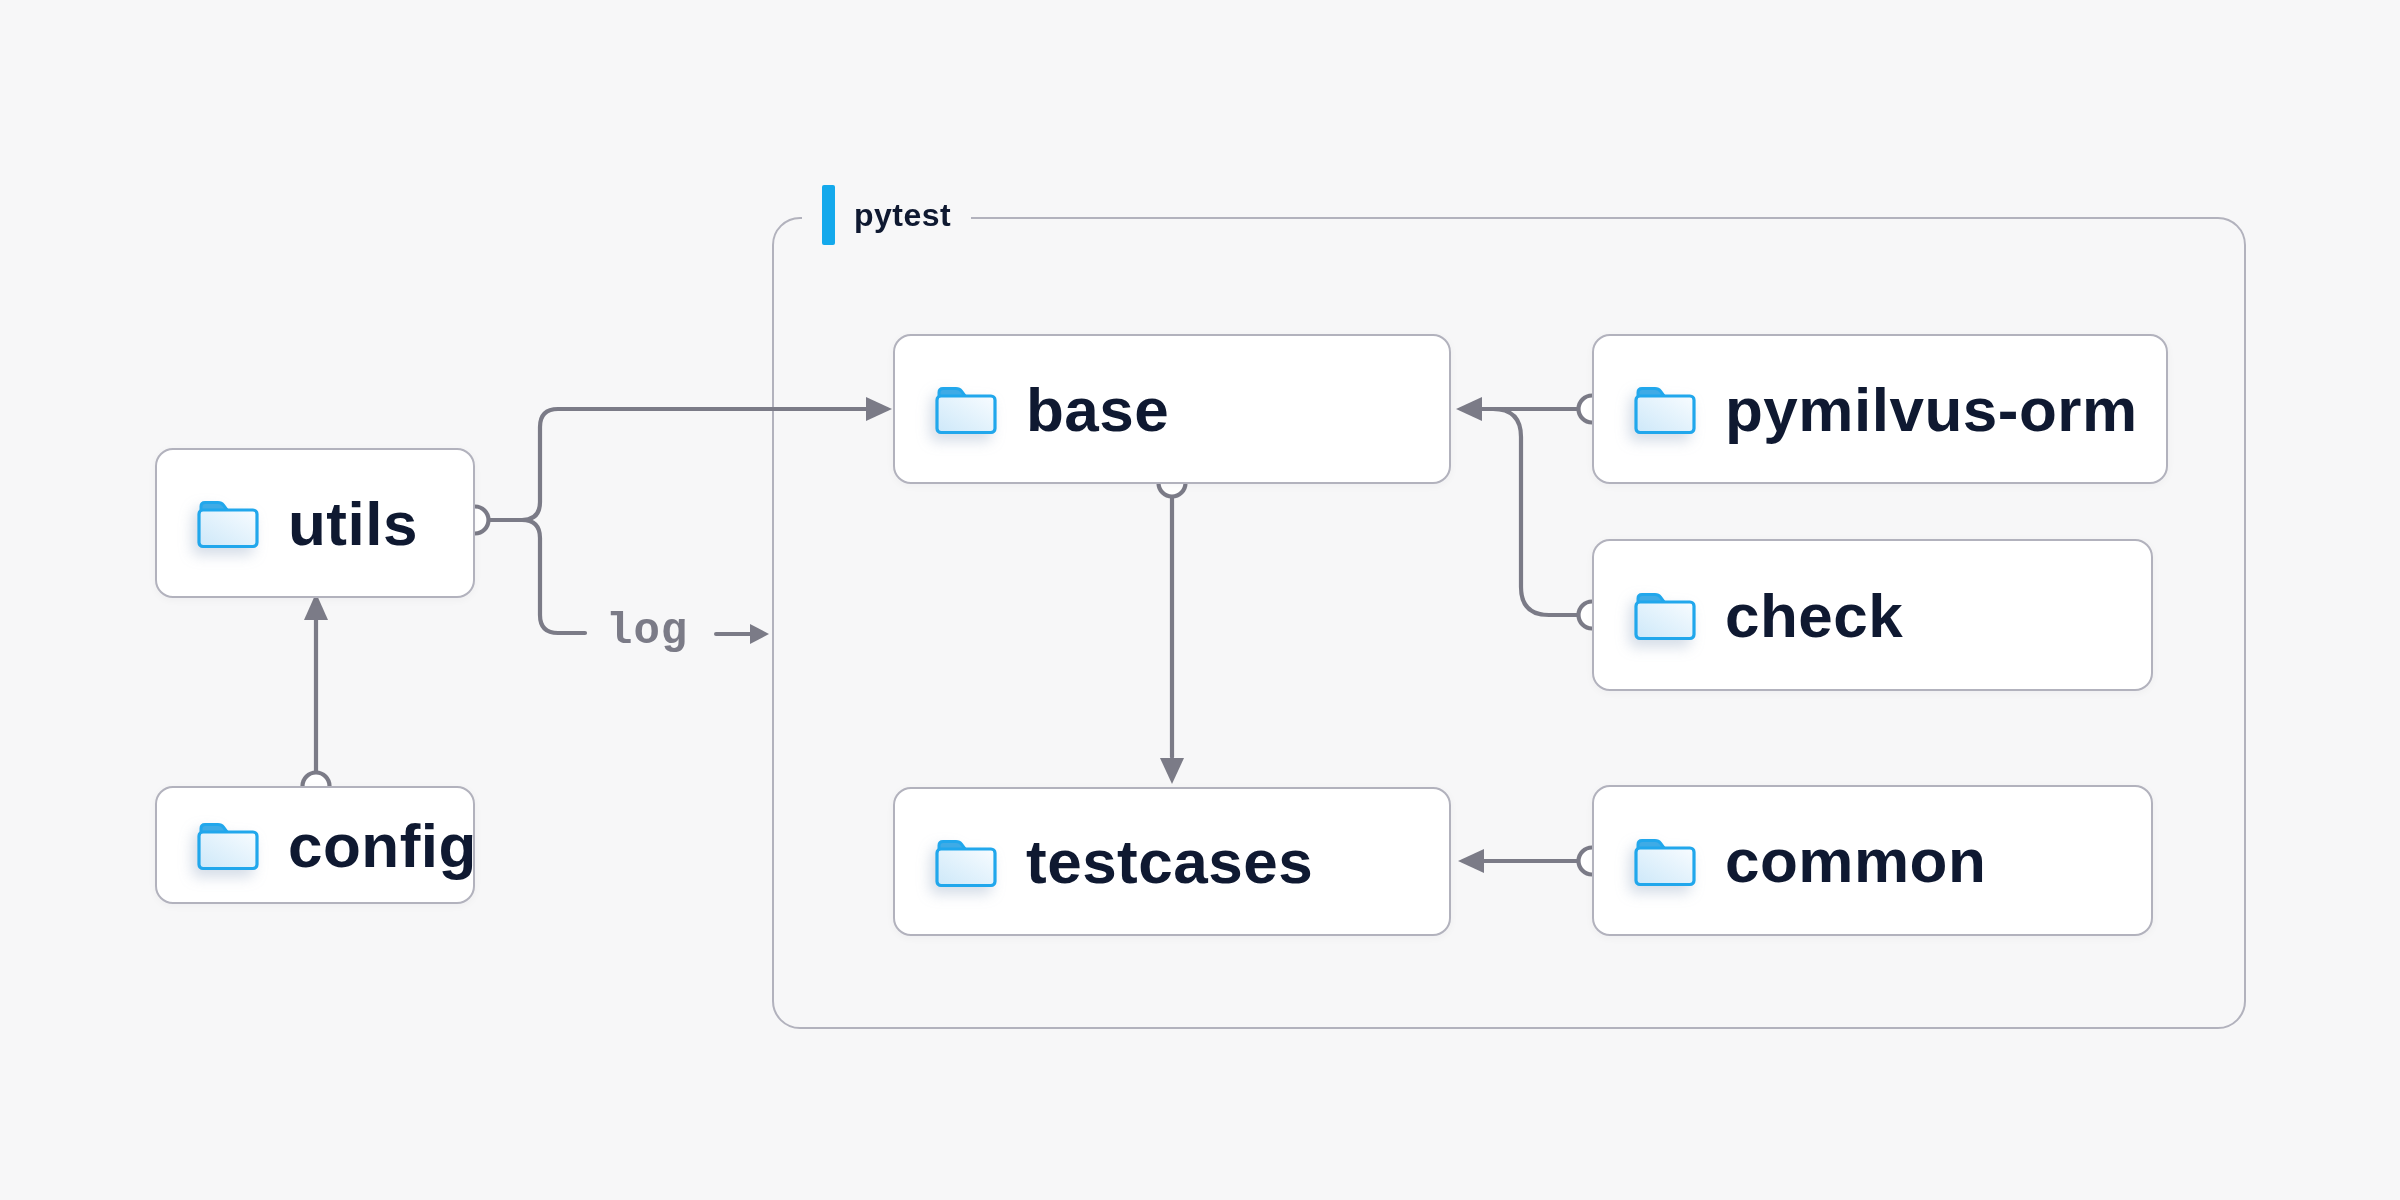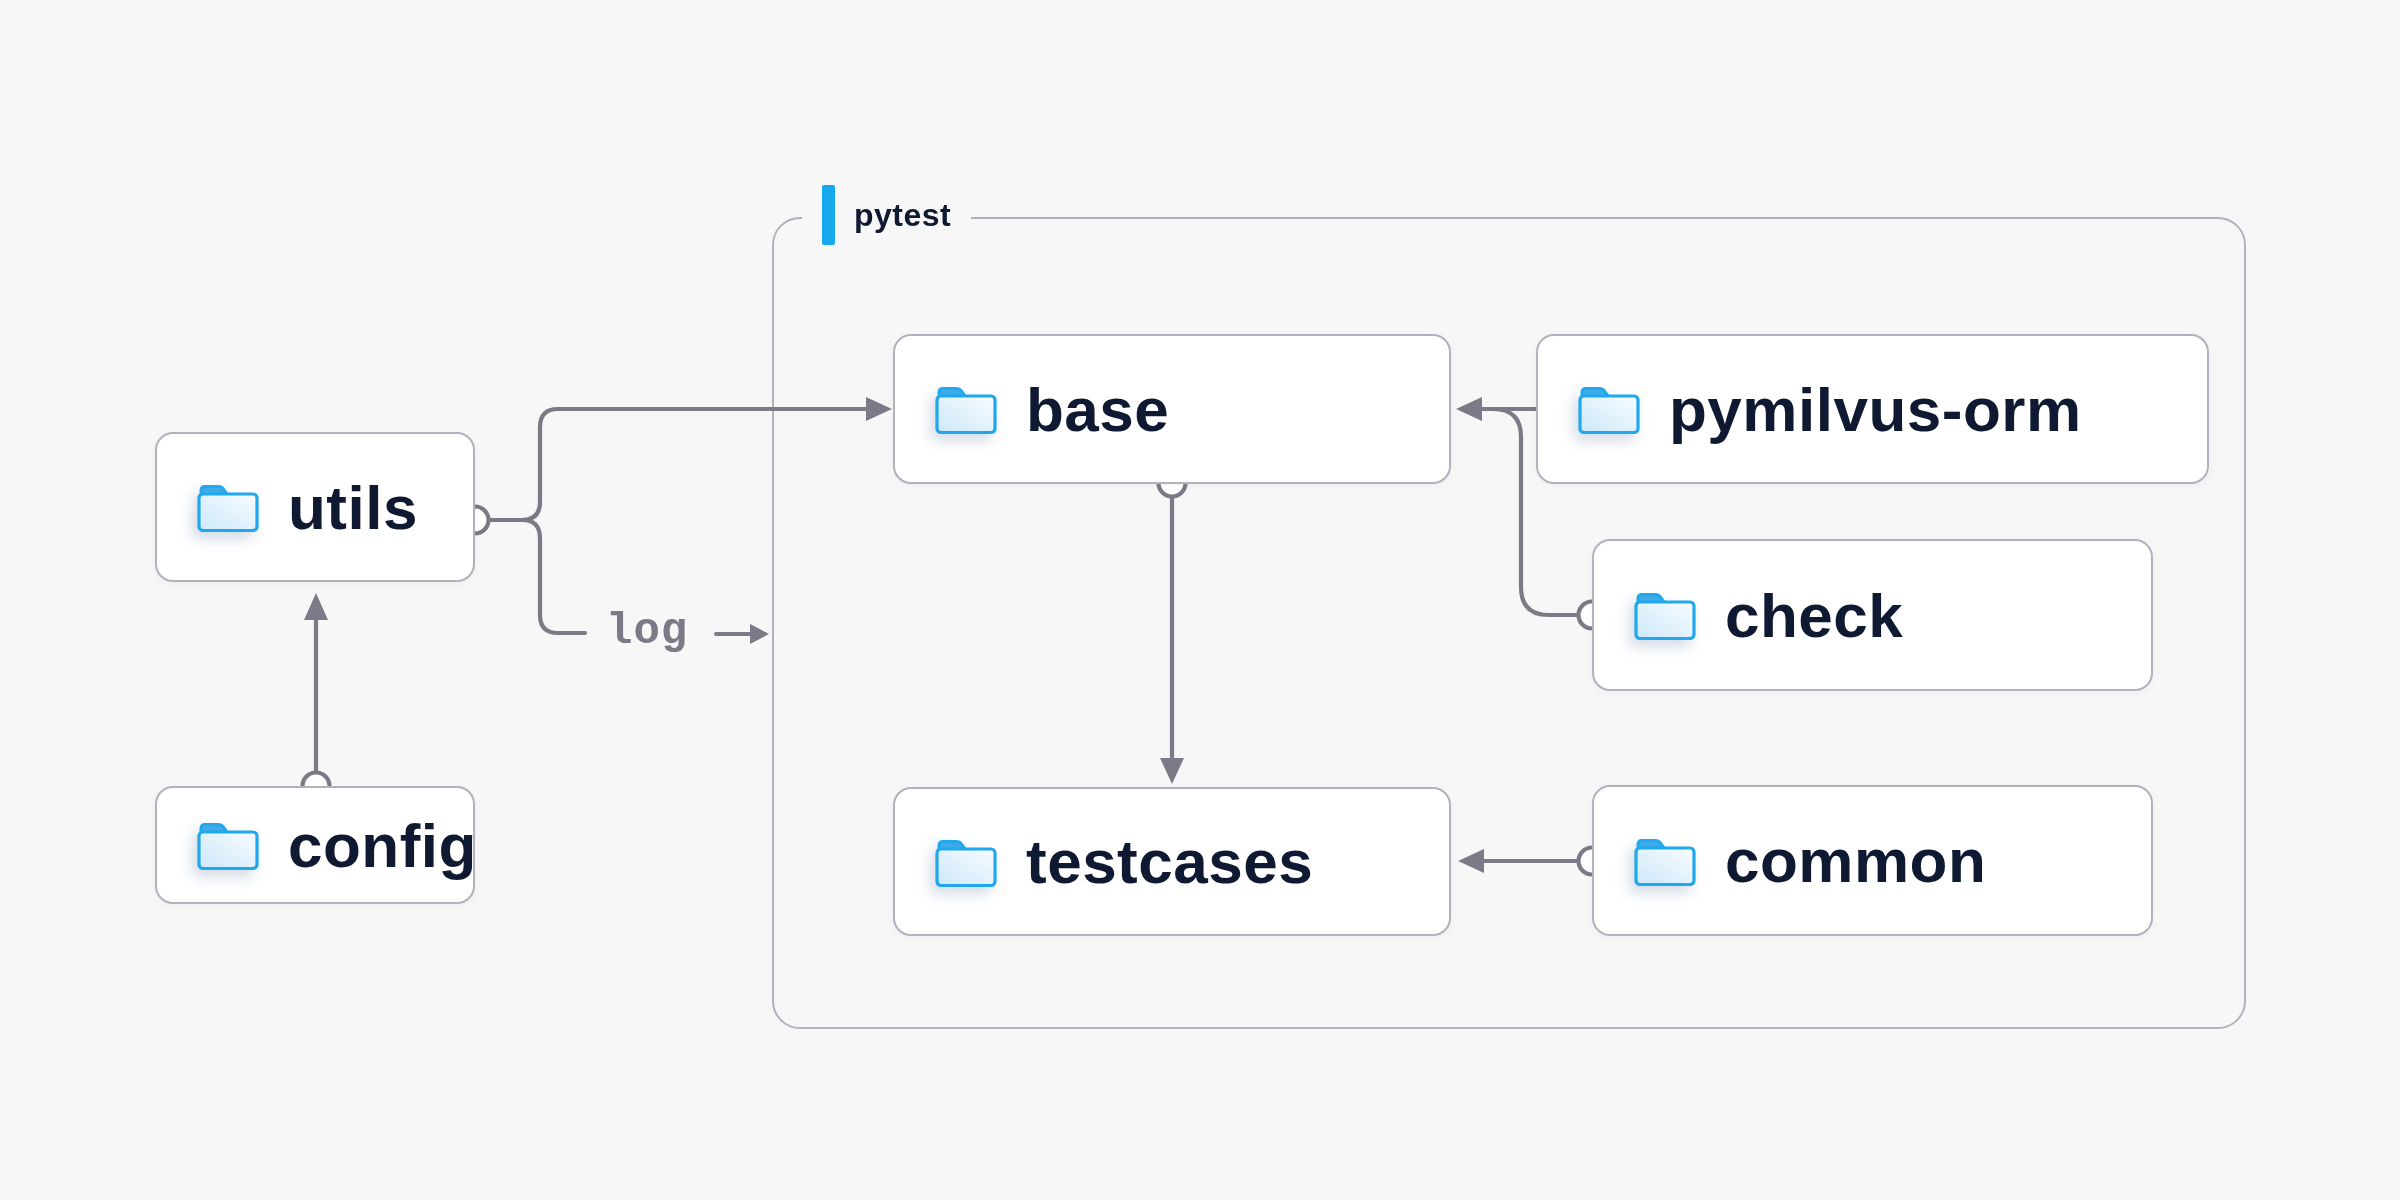--- a/index.html
+++ b/index.html
@@ -104,42 +104,42 @@
     <circle class="port" cx="475" cy="520" r="13.5"></circle>
     <circle class="port" cx="316" cy="786" r="13.5"></circle>
     <circle class="port" cx="1172" cy="483" r="13.5"></circle>
     <circle class="port" cx="1592" cy="409" r="13.5"></circle>
     <circle class="port" cx="1592" cy="615" r="13.5"></circle>
     <circle class="port" cx="1592" cy="861" r="13.5"></circle>
   </svg>
 
   <div class="edge-label" style="left:606px;top:606px">log</div>
 
-  <div class="node" style="left:155px;top:432px;width:320px;height:150px">
+  <div class="node" style="left:155px;top:448px;width:320px;height:150px">
     <svg class="folder">
         <use href="#folderSym"></use>
       </svg>
     <span class="label">utils</span>
   </div>
 
   <div class="node" style="left:155px;top:786px;width:320px;height:118px">
     <svg class="folder">
         <use href="#folderSym"></use>
       </svg>
     <span class="label">config</span>
   </div>
 
   <div class="node" style="left:893px;top:334px;width:558px;height:150px">
     <svg class="folder">
         <use href="#folderSym"></use>
       </svg>
     <span class="label">base</span>
   </div>
 
-  <div class="node" style="left:1536px;top:334px;width:673px;height:150px">
+  <div class="node" style="left:1592px;top:334px;width:576px;height:150px">
     <svg class="folder">
         <use href="#folderSym"></use>
       </svg>
     <span class="label">pymilvus-orm</span>
   </div>
 
   <div class="node" style="left:1592px;top:539px;width:561px;height:152px">
     <svg class="folder">
         <use href="#folderSym"></use>
       </svg>

